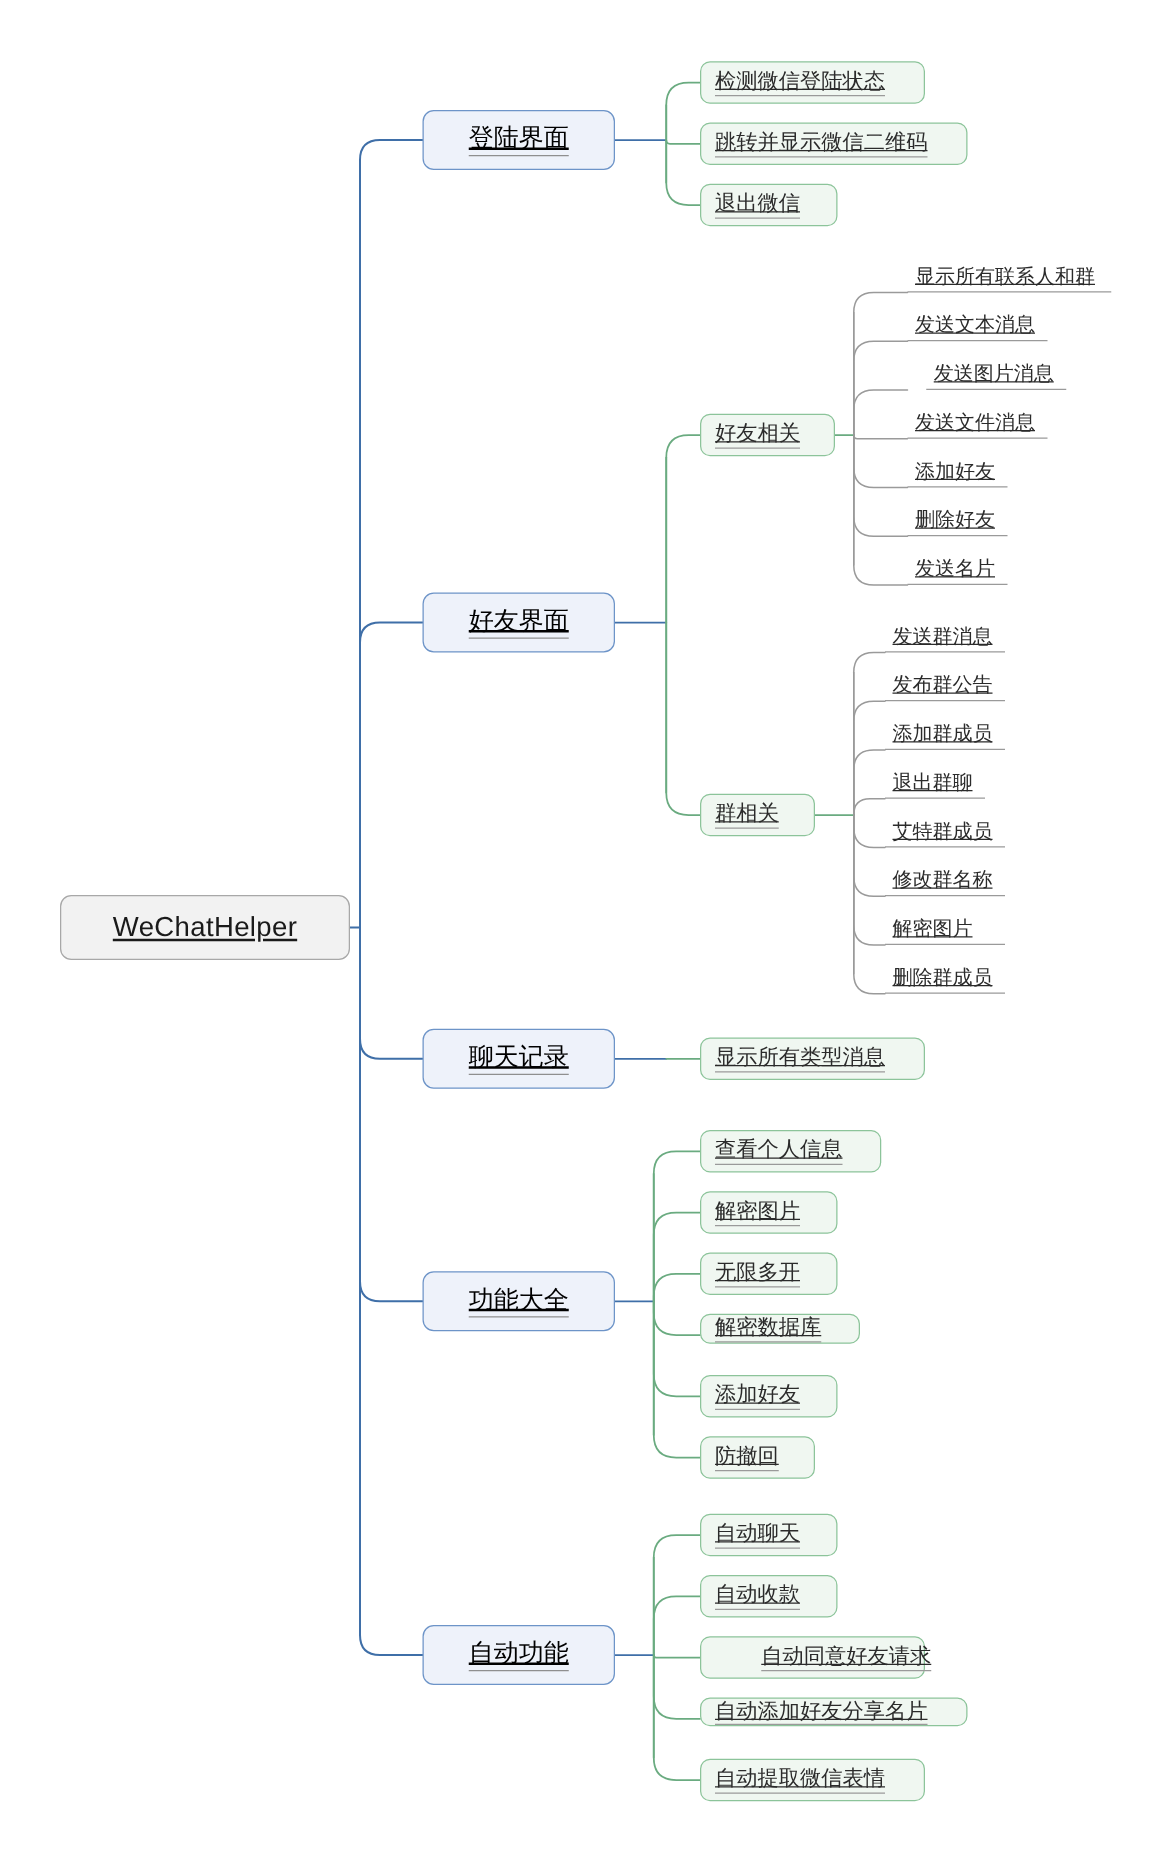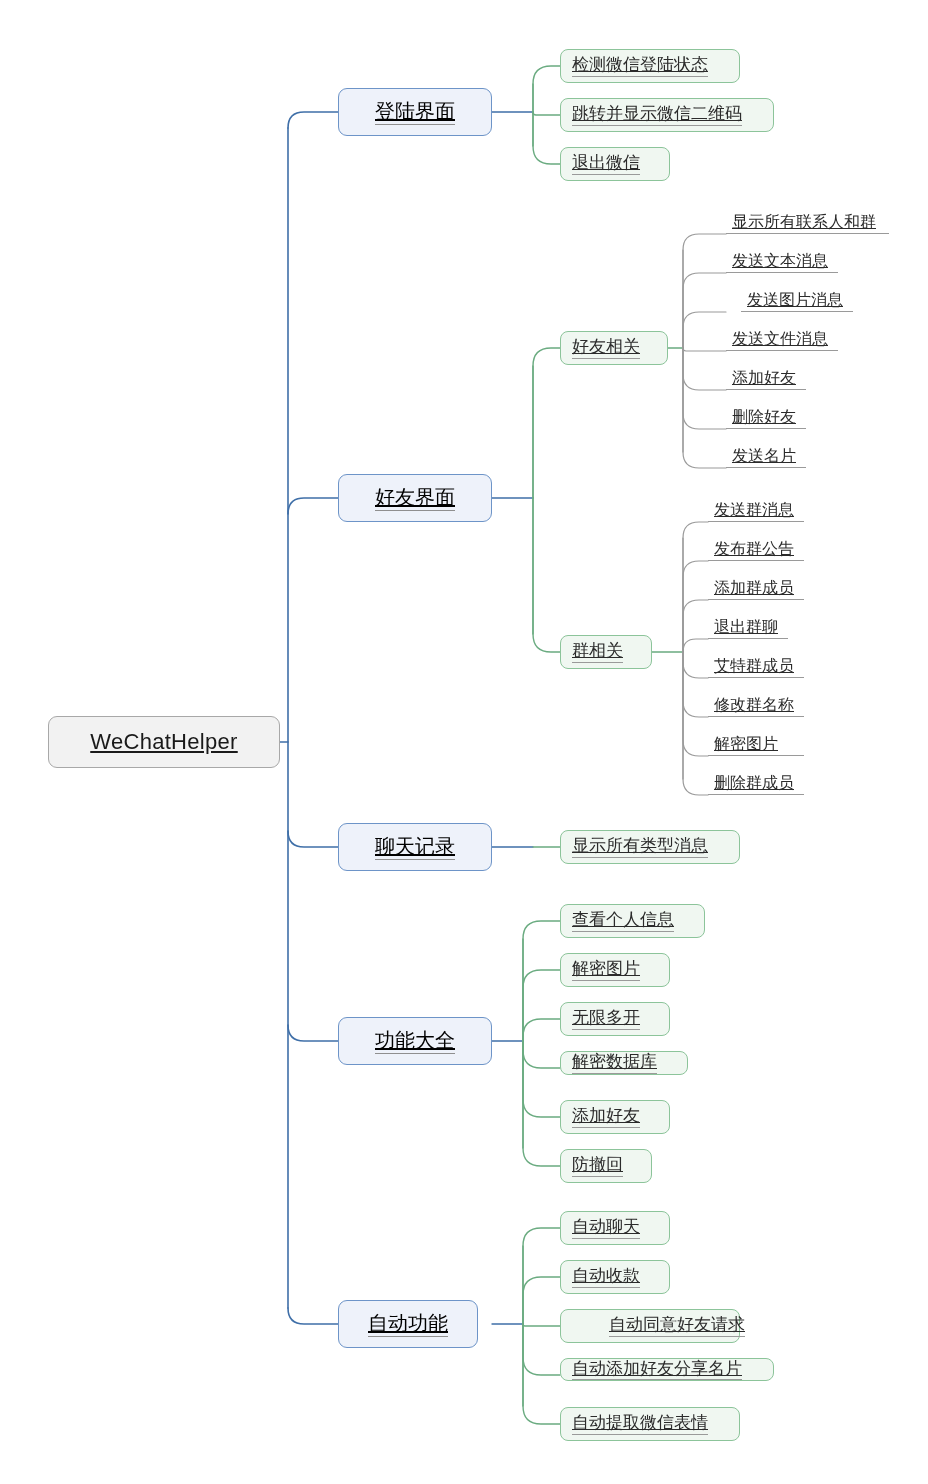--- a/index.html
+++ b/index.html
@@ -236,21 +236,21 @@
       </div>
       <div class="node l2" style="left: 560px; top: 1051px; width: 128px; height: 24px;">
         <span class="txt">解密数据库</span>
       </div>
       <div class="node l2" style="left: 560px; top: 1100px; width: 110px; height: 34px;">
         <span class="txt">添加好友</span>
       </div>
       <div class="node l2" style="left: 560px; top: 1149px; width: 92px; height: 34px;">
         <span class="txt">防撤回</span>
       </div>
-      <div class="node l1" style="left: 338px; top: 1300px; width: 140px; height: 48px;">
+      <div class="node l1" style="left: 338px; top: 1300px; width: 154px; height: 48px;">
         <span class="txt">自动功能</span>
       </div>
       <div class="node l2" style="left: 560px; top: 1211px; width: 110px; height: 34px;">
         <span class="txt">自动聊天</span>
       </div>
       <div class="node l2" style="left: 560px; top: 1260px; width: 110px; height: 34px;">
         <span class="txt">自动收款</span>
       </div>
       <div class="node l2" style="left: 560px; top: 1309px; width: 180px; height: 34px; padding-left: 48px;">
         <span class="txt">自动同意好友请求</span>

